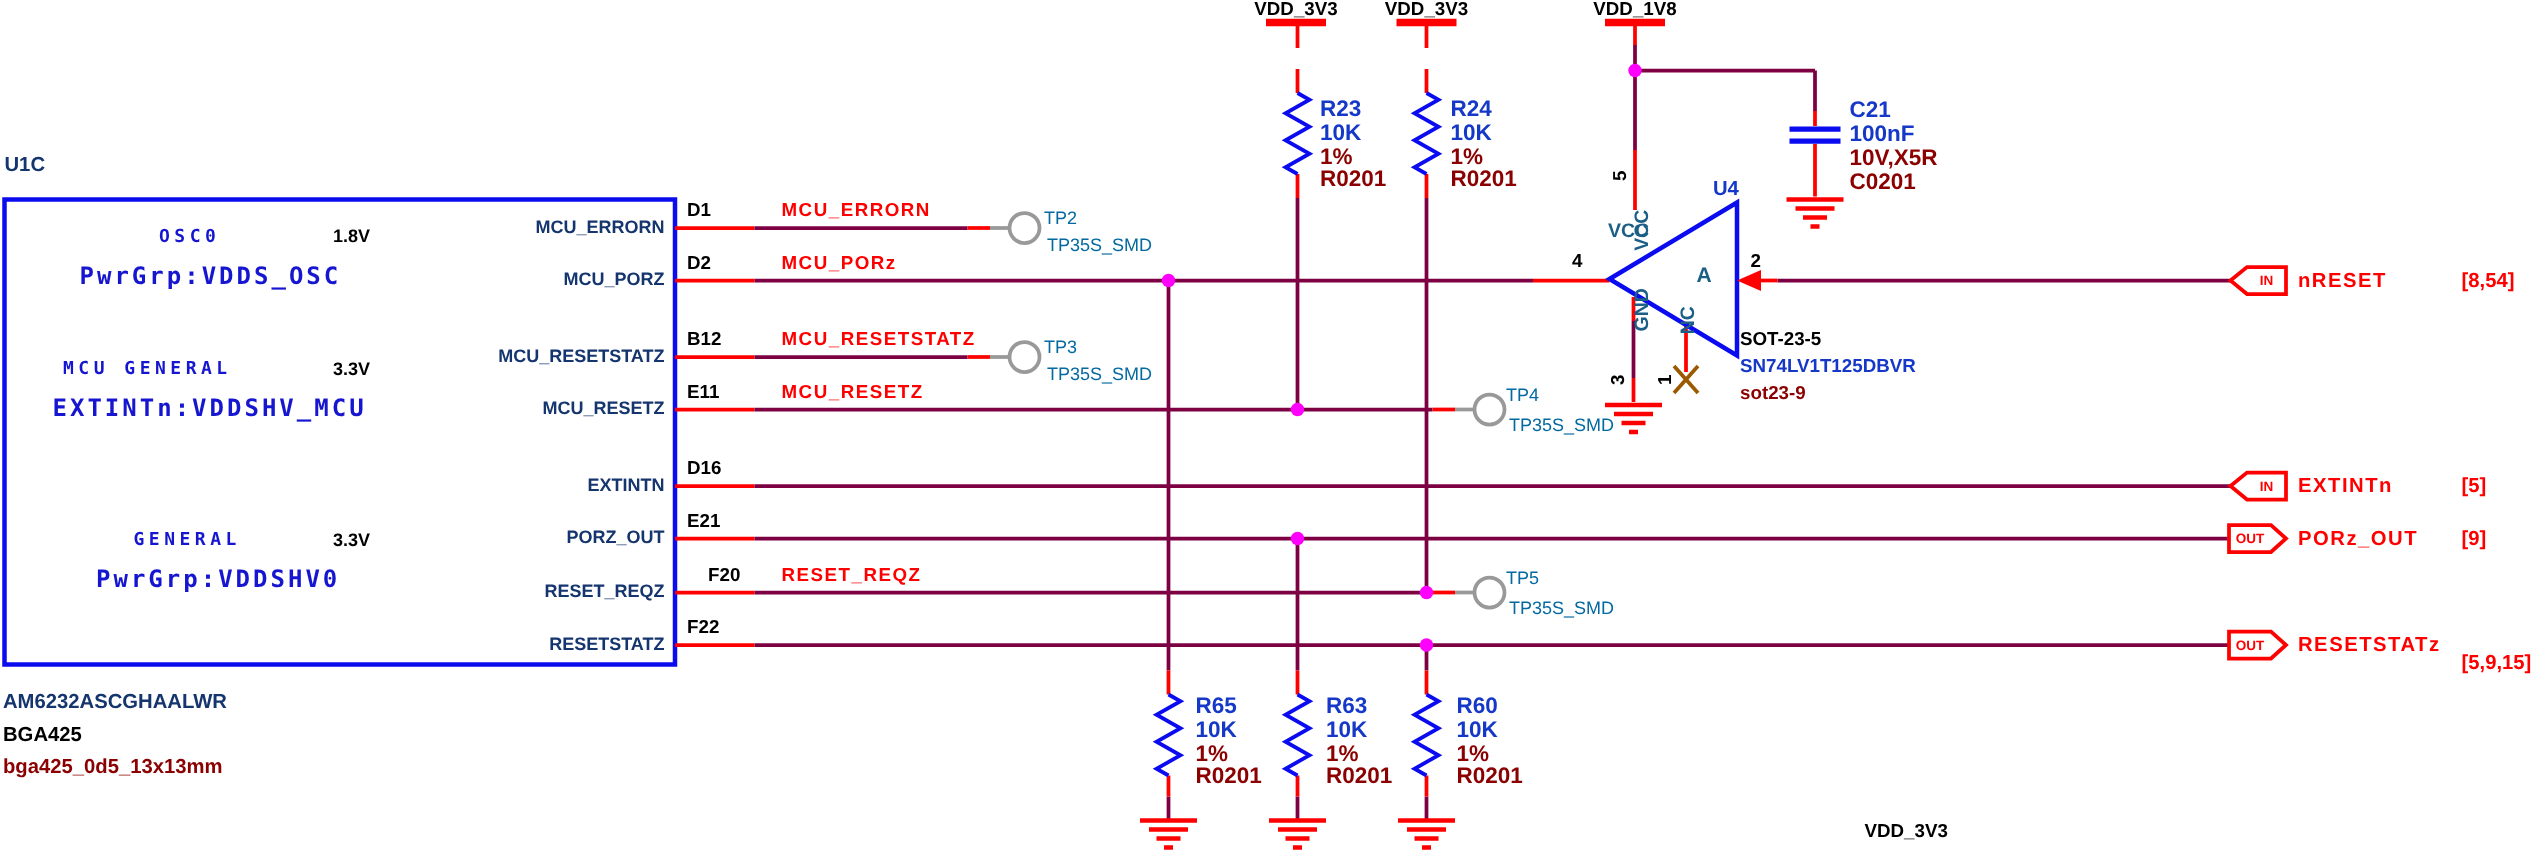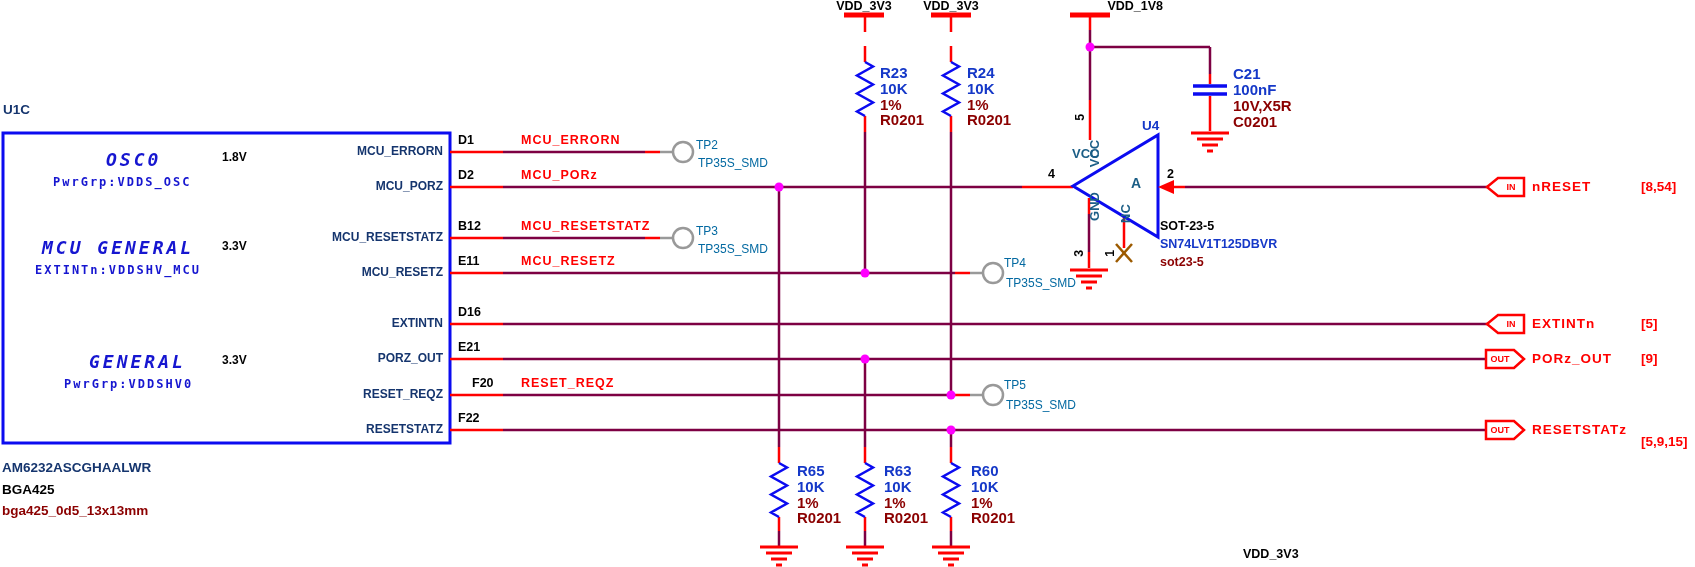--- a/index.html
+++ b/index.html
@@ -14,22 +14,22 @@
   .teal{color:#1b5e86;}
   .red{color:#ff0000;}
   .darkred{color:#8b0000;}
   .gray{color:#0369a1;font-weight:normal;}
   .black{color:#000000;}
   .mono{font-family:"DejaVu Sans Mono",monospace;}
   .s12{font-size:12px;}
   .s125{font-size:12.5px;}
   .s13{font-size:15px;}
   .s135{font-size:13.5px;}
-  .s20{font-size:18px;letter-spacing:3px;font-style:italic;}
-  .s16{font-size:12px;letter-spacing:2px;}
+  .s20{font-size:12px;letter-spacing:3px;}
+  .s16{font-size:16px;letter-spacing:2px;}
   .ls{letter-spacing:1px;}
   .pinname{font-size:12px;width:143px;text-align:right;}
   .rot{transform:rotate(-90deg);text-align:center;}
   .flaglbl{font-size:9px;text-align:center;}
 </style>
 </head>
 <body>
 
 <div id="canvas">
 
@@ -223,21 +223,21 @@
 <div class="t darkred s135" style="left:2px;top:504px;">bga425_0d5_13x13mm</div>
 
 <div class="t red s125 ls" style="left:521px;top:134px;">MCU_ERRORN</div>
 <div class="t red s125 ls" style="left:521px;top:169px;">MCU_PORz</div>
 <div class="t red s125 ls" style="left:521px;top:220px;">MCU_RESETSTATZ</div>
 <div class="t red s125 ls" style="left:521px;top:255px;">MCU_RESETZ</div>
 <div class="t red s125 ls" style="left:521px;top:377px;">RESET_REQZ</div>
 
 <div class="t black s125" style="left:819px;top:0px;width:90px;text-align:center;">VDD_3V3</div>
 <div class="t black s125" style="left:906px;top:0px;width:90px;text-align:center;">VDD_3V3</div>
-<div class="t black s125" style="left:1073px;top:0px;width:90px;text-align:right;">VDD_1V8</div>
+<div class="t black s125" style="left:1045px;top:0px;width:90px;text-align:center;">VDD_1V8</div>
 <div class="t black s125" style="left:1243px;top:548px;">VDD_3V3</div>
 
 <div class="t blue s13" style="left:880px;top:65px;">R23</div>
 <div class="t blue s13" style="left:880px;top:81px;">10K</div>
 <div class="t darkred s13" style="left:880px;top:97px;">1%</div>
 <div class="t darkred s13" style="left:880px;top:112px;">R0201</div>
 
 <div class="t blue s13" style="left:967px;top:65px;">R24</div>
 <div class="t blue s13" style="left:967px;top:81px;">10K</div>
 <div class="t darkred s13" style="left:967px;top:97px;">1%</div>
@@ -269,21 +269,21 @@
 <div class="t teal rot" style="left:1072px;top:200px;width:44px;font-size:13px;">GND</div>
 <div class="t teal rot" style="left:1103px;top:207px;width:44px;font-size:13px;">NC</div>
 <div class="t teal" style="left:1131px;top:176px;font-size:14px;">A</div>
 <div class="t black s125" style="left:1048px;top:168px;">4</div>
 <div class="t black s125" style="left:1167px;top:168px;">2</div>
 <div class="t black rot s125" style="left:1073px;top:111px;width:14px;">5</div>
 <div class="t black rot s125" style="left:1072px;top:247px;width:14px;">3</div>
 <div class="t black rot s125" style="left:1103px;top:247px;width:14px;">1</div>
 <div class="t black s125" style="left:1160px;top:220px;">SOT-23-5</div>
 <div class="t blue s125" style="left:1160px;top:238px;">SN74LV1T125DBVR</div>
-<div class="t darkred s125" style="left:1160px;top:256px;">sot23-5</div>
+<div class="t darkred s125" style="left:1160px;top:256px;">sot23-9</div>
 
 <div class="t gray s12" style="left:696px;top:139px;">TP2</div>
 <div class="t gray s12" style="left:698px;top:157px;">TP35S_SMD</div>
 <div class="t gray s12" style="left:696px;top:225px;">TP3</div>
 <div class="t gray s12" style="left:698px;top:243px;">TP35S_SMD</div>
 <div class="t gray s12" style="left:1004px;top:257px;">TP4</div>
 <div class="t gray s12" style="left:1006px;top:277px;">TP35S_SMD</div>
 <div class="t gray s12" style="left:1004px;top:379px;">TP5</div>
 <div class="t gray s12" style="left:1006px;top:399px;">TP35S_SMD</div>
 

